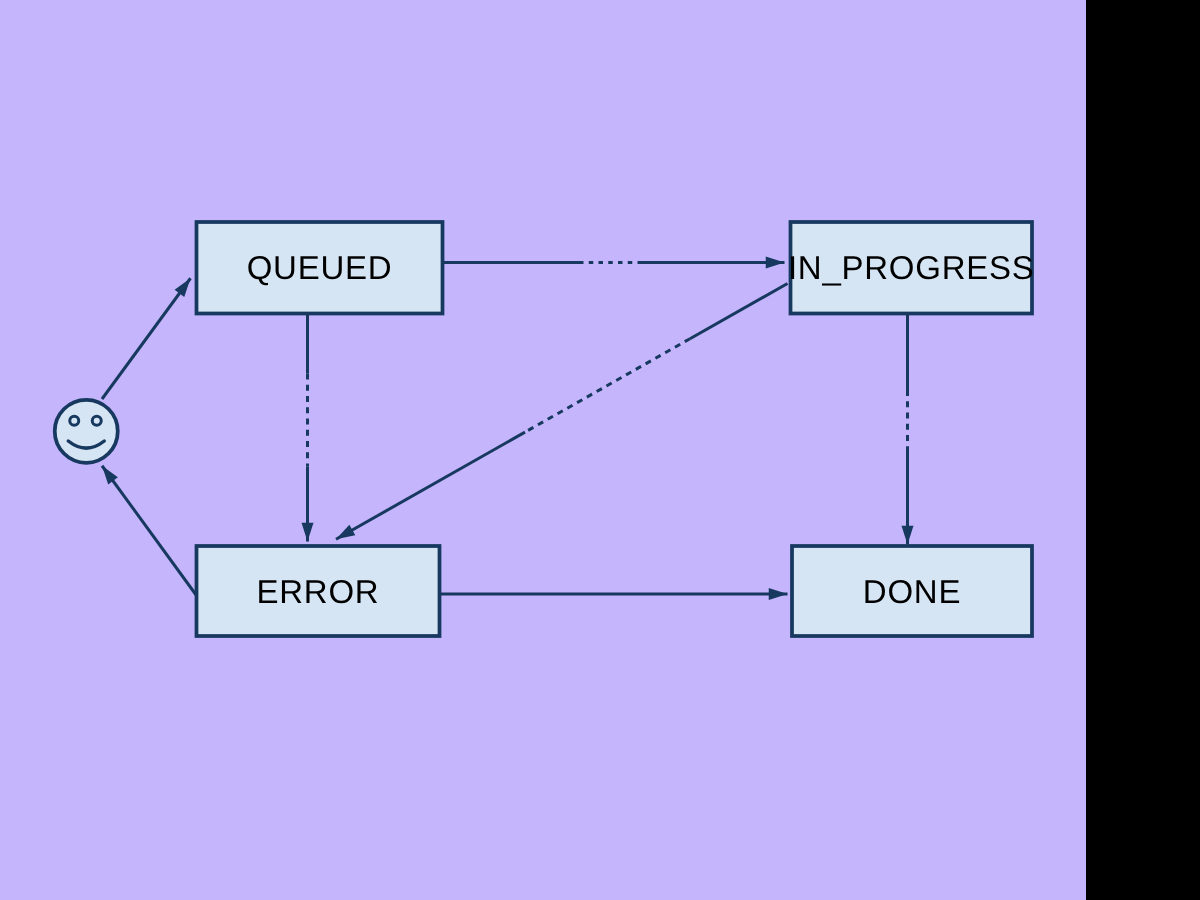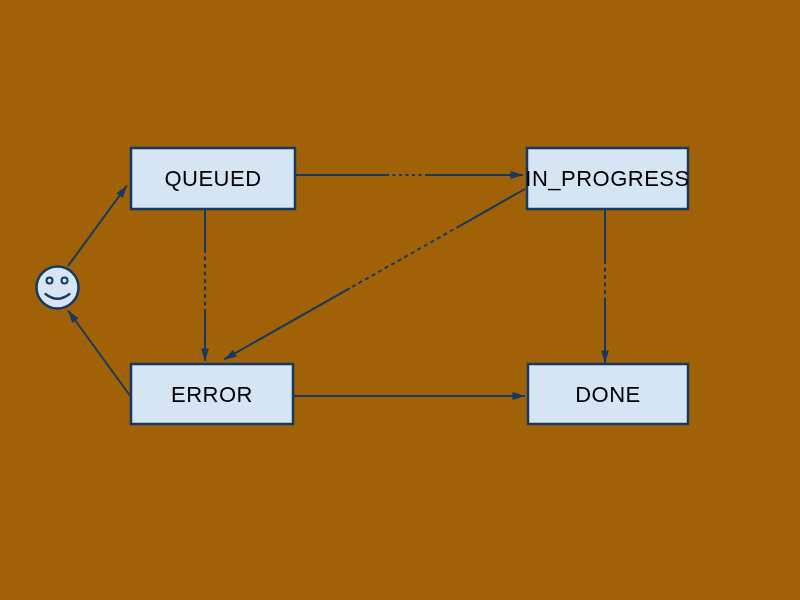--- a/index.html
+++ b/index.html
@@ -6,23 +6,23 @@
     margin: 0;
     padding: 0;
     width: 800px;
     height: 600px;
     background: #000000;
     overflow: hidden;
     font-family: "Liberation Sans", sans-serif;
   }
   #stage {
     position: relative;
-    width: 800px;
+    width: 724px;
     height: 600px;
-    background: #a16207;
+    background: #c4b5fd;
   }
   svg { display: block; }
   .node-rect {
     fill: #d6e5f4;
     stroke: #17395f;
     stroke-width: 2.5;
   }
   .node-label {
     fill: #000000;
     font-family: "Liberation Sans", sans-serif;

